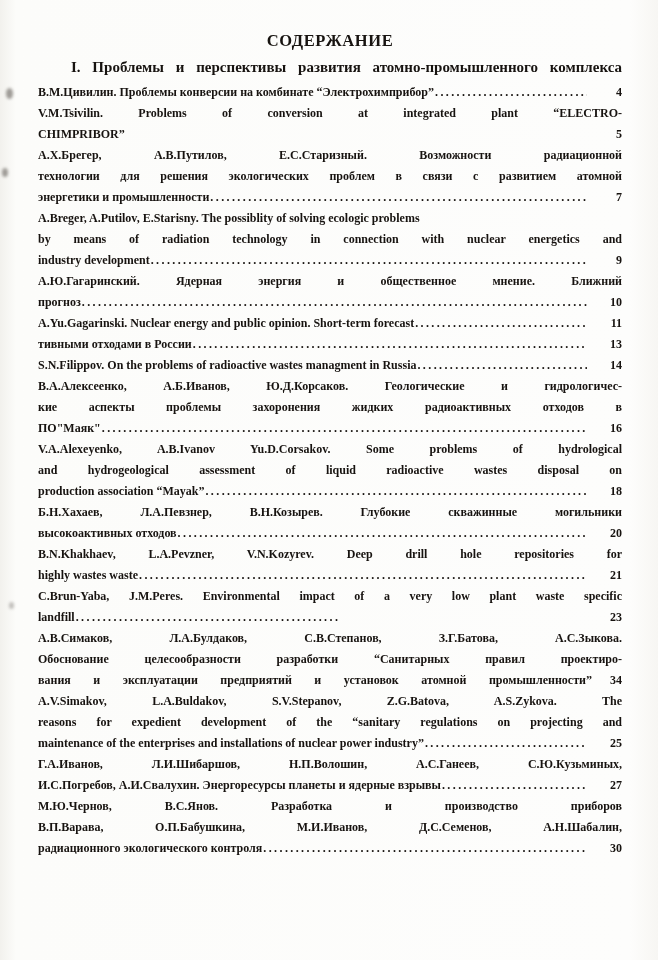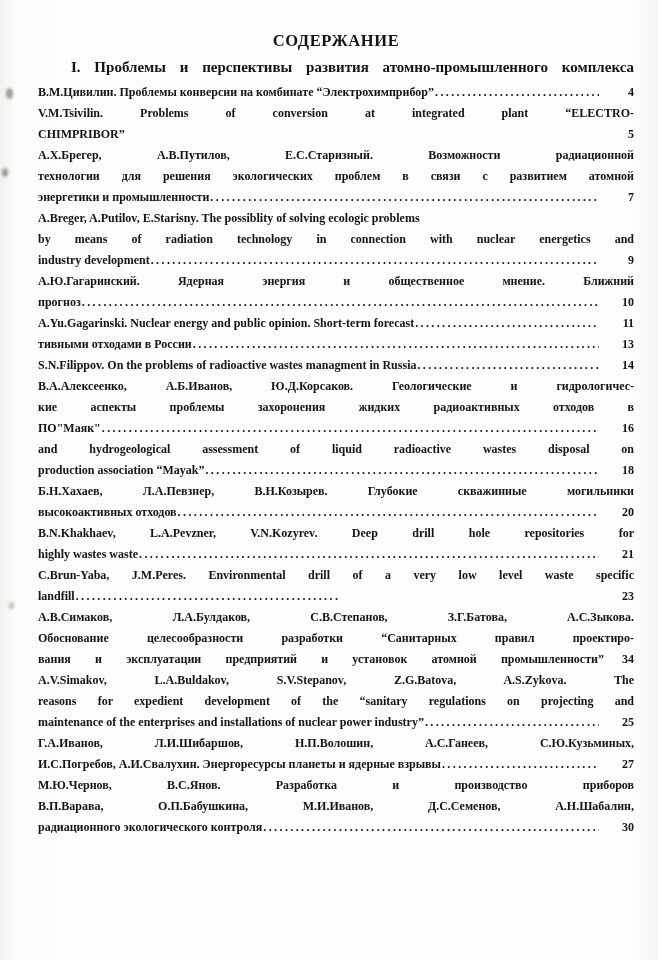--- a/index.html
+++ b/index.html
@@ -10,21 +10,21 @@
   }
   .page{
     position:relative;
     width:658px;height:960px;
     background:linear-gradient(90deg,#f2f1ed 0px,#fcfcfa 16px,#fdfdfc 630px,#f7f6f3 658px);
     color:#171310;
     font-weight:700;
     overflow:hidden;
   }
   .content{
-    padding:30px 24px 0 38px;
+    padding:30px 36px 0 38px;
   }
   .title{
     text-align:center;
     font-size:16.5px;
     letter-spacing:0.6px;
     height:22px;
     line-height:22px;
     margin-bottom:5px;
   }
   .heading{
@@ -159,20 +159,23 @@
         </div>
         <div class="line just">
           <span class="t">кие аспекты проблемы захоронения жидких радиоактивных отходов в</span>
         </div>
         <div class="line">
           <span class="t">ПО"Маяк"</span>
           <span class="dots"></span>
           <span class="pg">16</span>
         </div>
         <div class="line just">
+          <span class="t">V.A.Alexeyenko, A.B.Ivanov Yu.D.Corsakov. Some problems of hydrological</span>
+        </div>
+        <div class="line just">
           <span class="t">and hydrogeological assessment of liquid radioactive wastes disposal on</span>
         </div>
         <div class="line">
           <span class="t">production association “Mayak”</span>
           <span class="dots"></span>
           <span class="pg">18</span>
         </div>
         <div class="line just">
           <span class="t">Б.Н.Хахаев, Л.А.Певзнер, В.Н.Козырев. Глубокие скважинные могильники</span>
         </div>
@@ -183,21 +186,21 @@
         </div>
         <div class="line just">
           <span class="t">B.N.Khakhaev, L.A.Pevzner, V.N.Kozyrev. Deep drill hole repositories for</span>
         </div>
         <div class="line">
           <span class="t">highly wastes waste</span>
           <span class="dots"></span>
           <span class="pg">21</span>
         </div>
         <div class="line just">
-          <span class="t">C.Brun-Yaba, J.M.Peres. Environmental drill of a very low level waste specific</span>
+          <span class="t">C.Brun-Yaba, J.M.Peres. Environmental impact of a very low plant waste specific</span>
         </div>
         <div class="line">
           <span class="t">landfill</span>
           <span class="dots short"></span>
           <span class="spacer"></span>
           <span class="pg">23</span>
         </div>
         <div class="line just">
           <span class="t">А.В.Симаков, Л.А.Булдаков, С.В.Степанов, З.Г.Батова, А.С.Зыкова.</span>
         </div>

